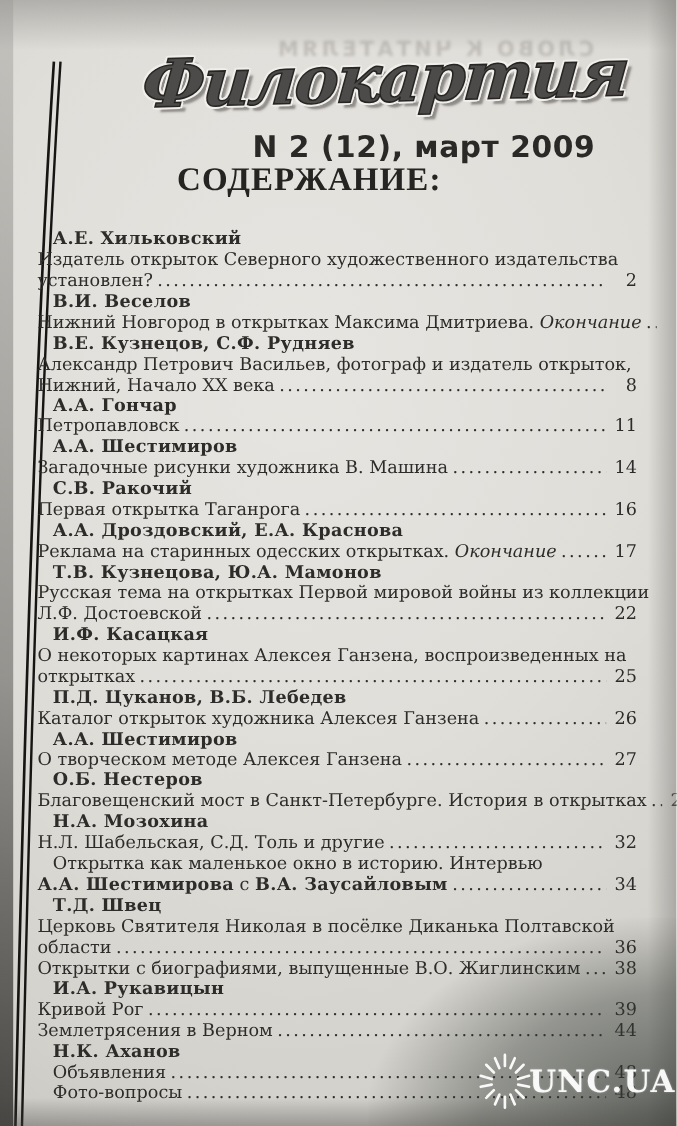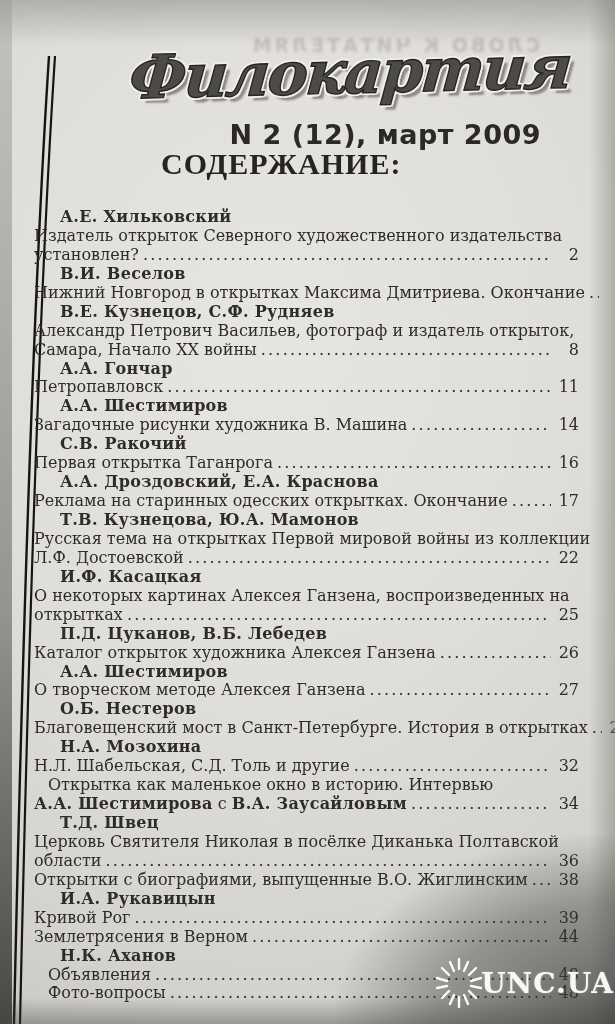--- a/index.html
+++ b/index.html
@@ -58,23 +58,23 @@
 
   .toc{
     position:absolute;top:208px;left:34px;right:36px;
     font-size:16px;color:#2e2c2a;
   }
   .toc-line{
     display:flex;align-items:baseline;height:18.95px;line-height:18.95px;
     white-space:nowrap;
   }
   .toc-line.indent{padding-left:14px;}
-  .toc-line.bold .toc-text{font-weight:bold;letter-spacing:0.3px;margin-left:12px;}
+  .toc-line.bold .toc-text{font-weight:bold;letter-spacing:0.3px;}
   .toc-text{flex:0 0 auto;min-width:0;}
-  .toc-text .it{}
+  .toc-text .it{font-style:italic;}
   .toc-text .bd{font-weight:bold;letter-spacing:0.3px;}
   .leader{
     flex:1 1 auto;min-width:10px;overflow:hidden;white-space:nowrap;
     margin:0 4px;color:#2e2c2a;
   }
   .leader::after{
     content:"....................................................................................................................................";
     letter-spacing:2.2px;
   }
   .pagenum{flex:0 0 auto;min-width:24px;text-align:right;}
@@ -135,21 +135,21 @@
     <span class="toc-text"><span>В.Е. Кузнецов, С.Ф. Рудняев</span></span>
 
   </div>
 
   <div class="toc-line">
     <span class="toc-text"><span>Александр Петрович Васильев, фотограф и издатель открыток,</span></span>
 
   </div>
 
   <div class="toc-line">
-    <span class="toc-text"><span>Самара, Начало XX войны</span></span>
+    <span class="toc-text"><span>Нижний, Начало XX века</span></span>
     <span class="leader"></span>
     <span class="pagenum">8</span>
   </div>
 
   <div class="toc-line indent bold">
     <span class="toc-text"><span>А.А. Гончар</span></span>
 
   </div>
 
   <div class="toc-line">

